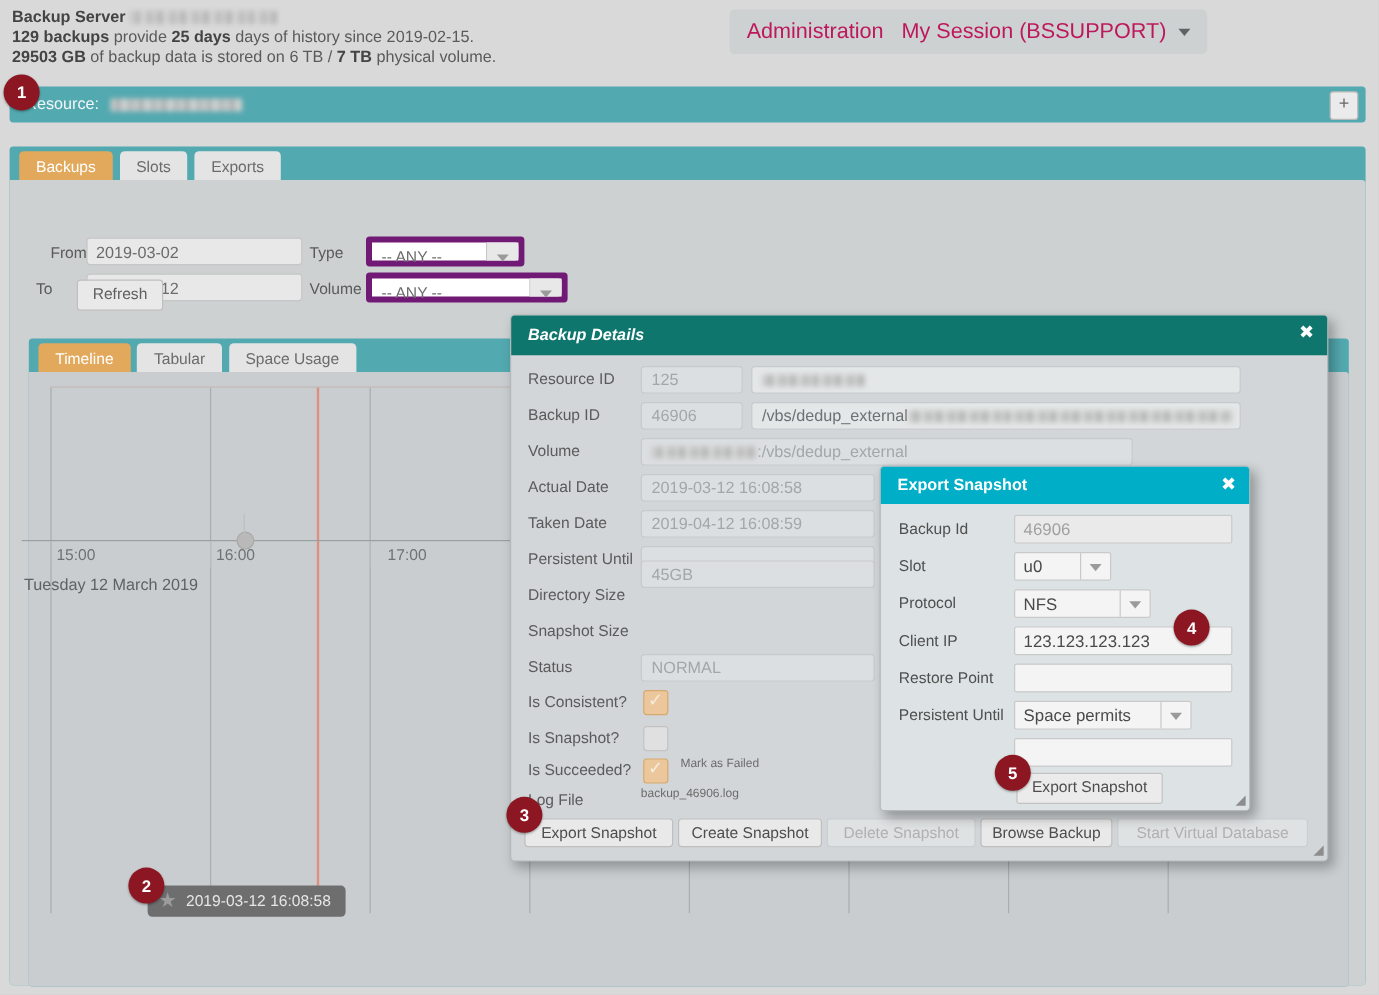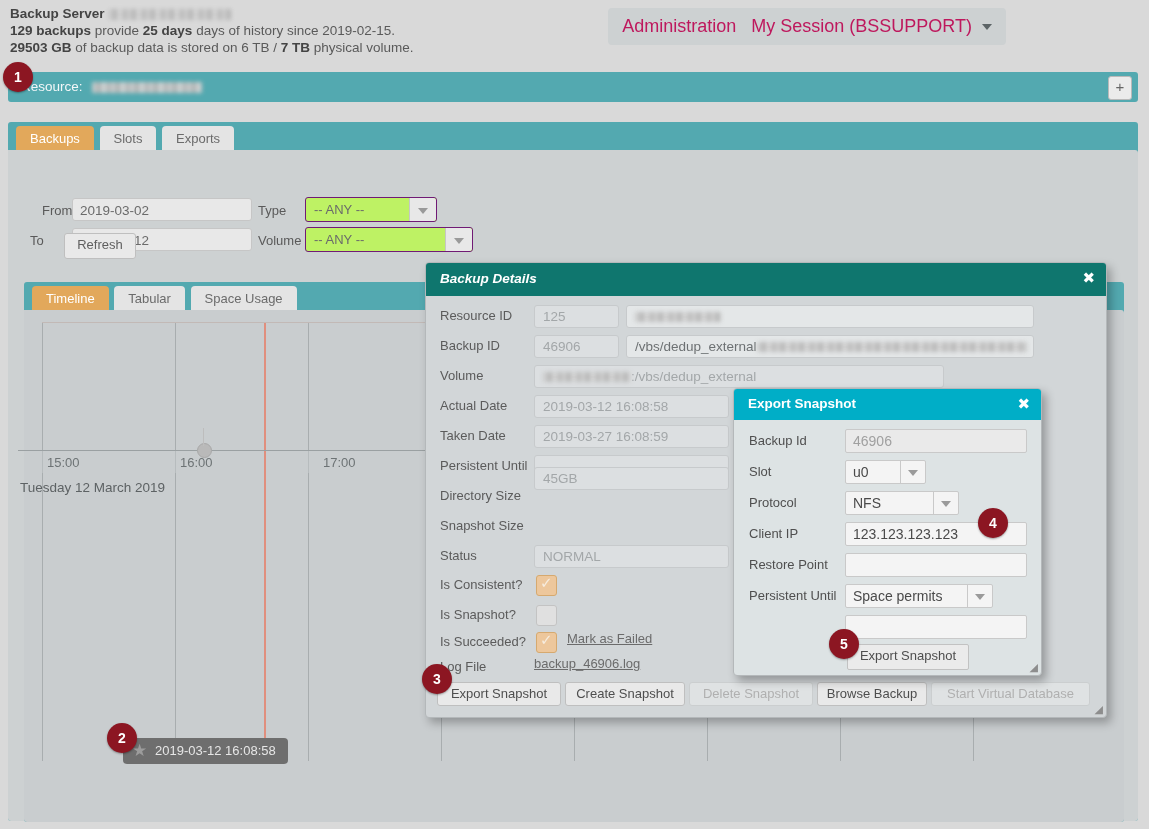--- a/index.html
+++ b/index.html
@@ -63,21 +63,21 @@
   #outer-body{
     position:absolute;left:0;top:28px;width:1130px;height:671px;
     background:#cdd1d2;border-radius:0 3px 3px 3px;
   }
   .flabel{position:absolute;font-size:13px;color:#5a5a5a;line-height:25px;}
   .finput{
     position:absolute;height:23px;background:#e8e8e8;border:1px solid #c6c6c6;border-radius:3px;
     font-size:13.5px;color:#6b6b6b;line-height:23px;padding:0 7px;box-sizing:border-box;
   }
   .fselect{
-    position:absolute;height:25px;background:#bef264;border:1px solid #701a75;border-radius:3px;
+    position:absolute;height:25px;background:#ffffff;border:5px solid #701a75;border-radius:3px;
     font-size:13px;color:#6b6b6b;box-sizing:border-box;cursor:pointer;text-align:center;
   }
   .fselect .txt{position:absolute;left:8px;top:0;line-height:23px;}
   .fselect .arr{
     position:absolute;right:0;top:0;width:26px;height:100%;
     border-left:1px solid #c6c6c6;background:#e8e8e8;border-radius:0 3px 3px 0;
   }
   .fselect .arr i{
     position:absolute;left:8px;top:10px;width:0;height:0;
     border-left:5px solid transparent;border-right:5px solid transparent;border-top:6px solid #9a9a9a;
@@ -142,21 +142,21 @@
     font-size:13.5px;color:#a3a7a9;line-height:22px;padding:0 8px;box-sizing:border-box;white-space:nowrap;overflow:hidden;
   }
   .bd-input.wide{background:#e4e7e8;color:#6d7173;}
   .chk{
     position:absolute;width:19px;height:19px;border-radius:3px;border:1px solid #c3c3c3;background:#e0e0e0;
   }
   .chk.on{background:#edc79c;border-color:#d6a96f;}
   .chk.on:after{
     content:"\2713";position:absolute;left:3px;top:-2px;color:#f6ecdf;font-size:15px;
   }
-  .bd-link{position:absolute;font-size:13px;color:#6b6b6b;text-decoration:underline;cursor:pointer;}
+  .bd-link{position:absolute;font-size:10px;color:#6b6b6b;cursor:pointer;}
   .bd-btn{
     position:absolute;top:682px;height:24px;
     background:#e9e9e9;border:1px solid #bfbfbf;border-radius:3px;
     font-size:13px;color:#4e4e4e;text-align:center;line-height:22px;cursor:pointer;box-sizing:border-box;
   }
   .bd-btn.disabled{color:#b0b0b0;background:#dfe2e3;border-color:#cbcecf;cursor:default;}
   .grip{
     position:absolute;font-size:11px;color:#8d8d8d;line-height:10px;letter-spacing:-1px;
   }
 
@@ -335,21 +335,21 @@
 
   <div class="bd-label" style="left:14px;top:102px;">Volume</div>
   <div class="bd-input" style="left:108px;top:102px;width:410px;">
     <span class="blur" style="width:88px;height:10px;"></span><span>:/vbs/dedup_external</span>
   </div>
 
   <div class="bd-label" style="left:14px;top:132px;">Actual Date</div>
   <div class="bd-input" style="left:108px;top:132px;width:195px;">2019-03-12 16:08:58</div>
 
   <div class="bd-label" style="left:14px;top:162px;">Taken Date</div>
-  <div class="bd-input" style="left:108px;top:162px;width:195px;">2019-03-27 16:08:59</div>
+  <div class="bd-input" style="left:108px;top:162px;width:195px;">2019-04-12 16:08:59</div>
 
   <div class="bd-label" style="left:14px;top:192px;">Persistent Until</div>
   <div class="bd-input" style="left:108px;top:192px;width:195px;"></div>
 
   <div class="bd-label" style="left:14px;top:222px;">Directory Size</div>
   <div class="bd-input" style="left:108px;top:204px;width:195px;">45GB</div>
 
   <div class="bd-label" style="left:14px;top:252px;">Snapshot Size</div>
 
   <div class="bd-label" style="left:14px;top:282px;">Status</div>

